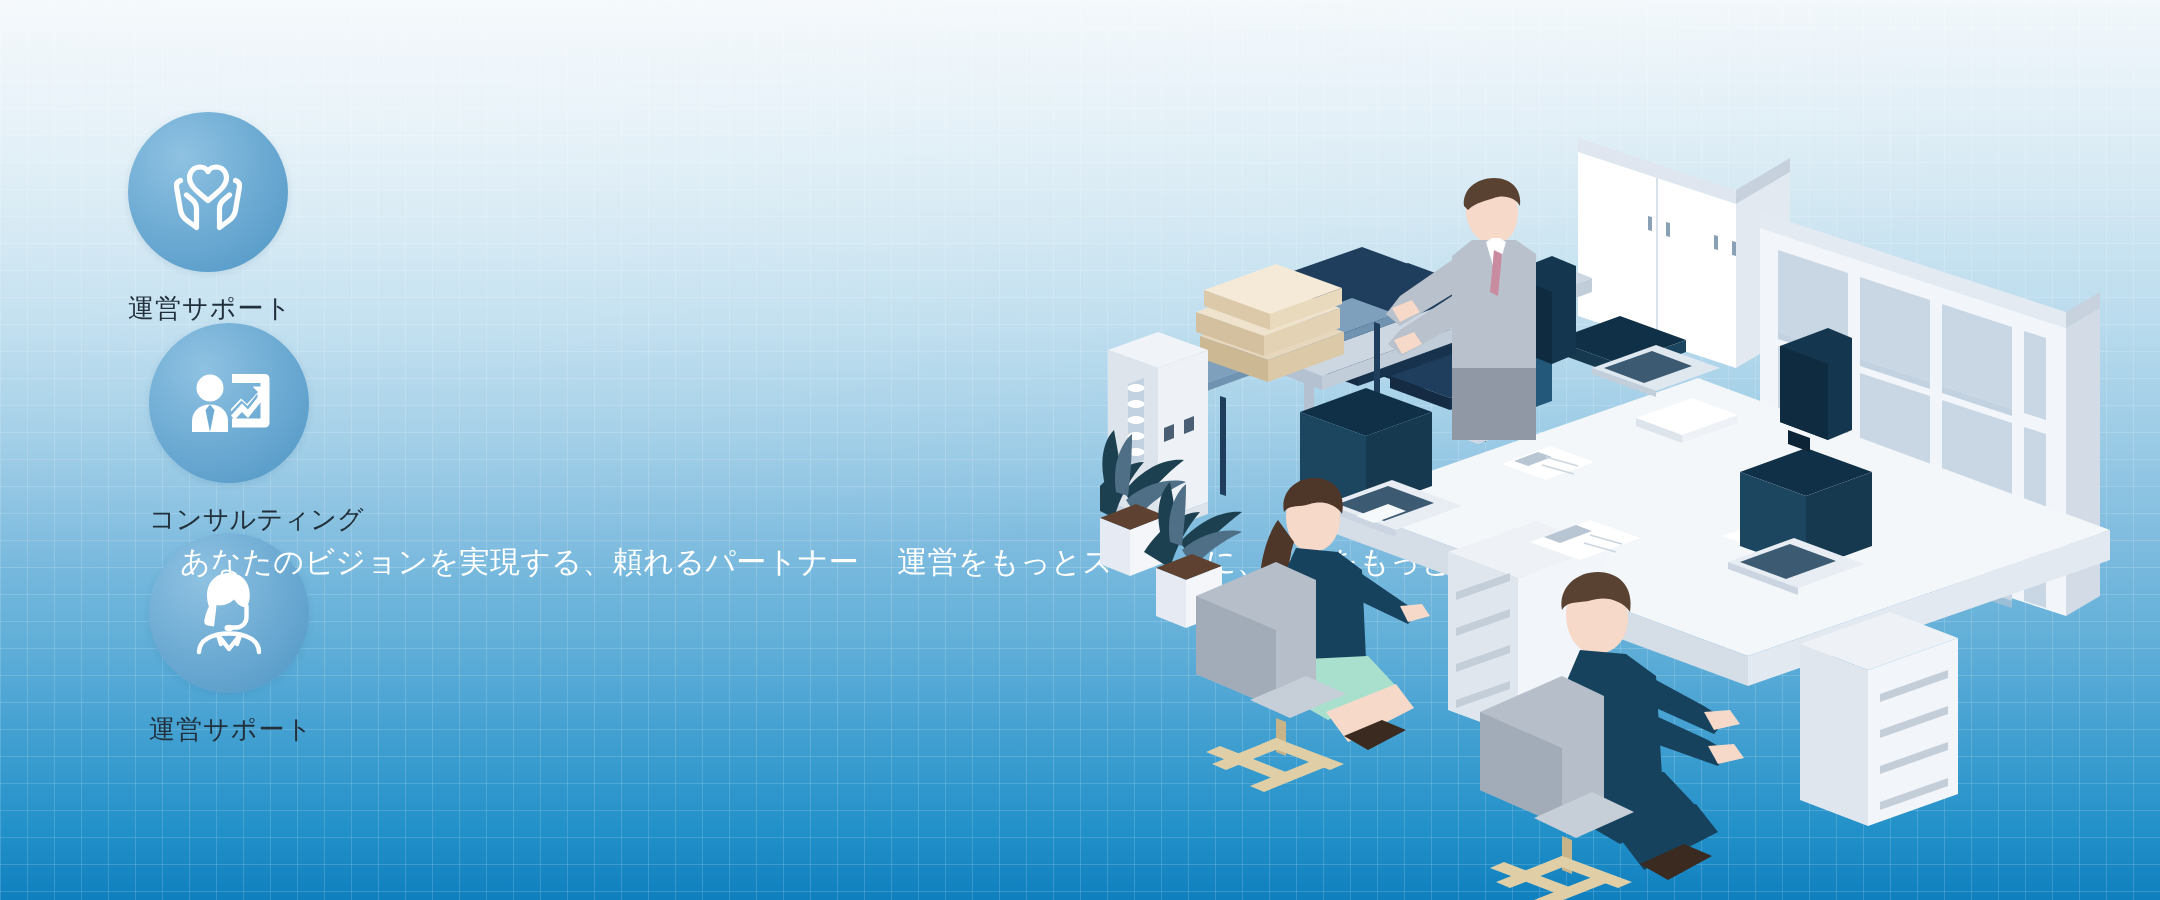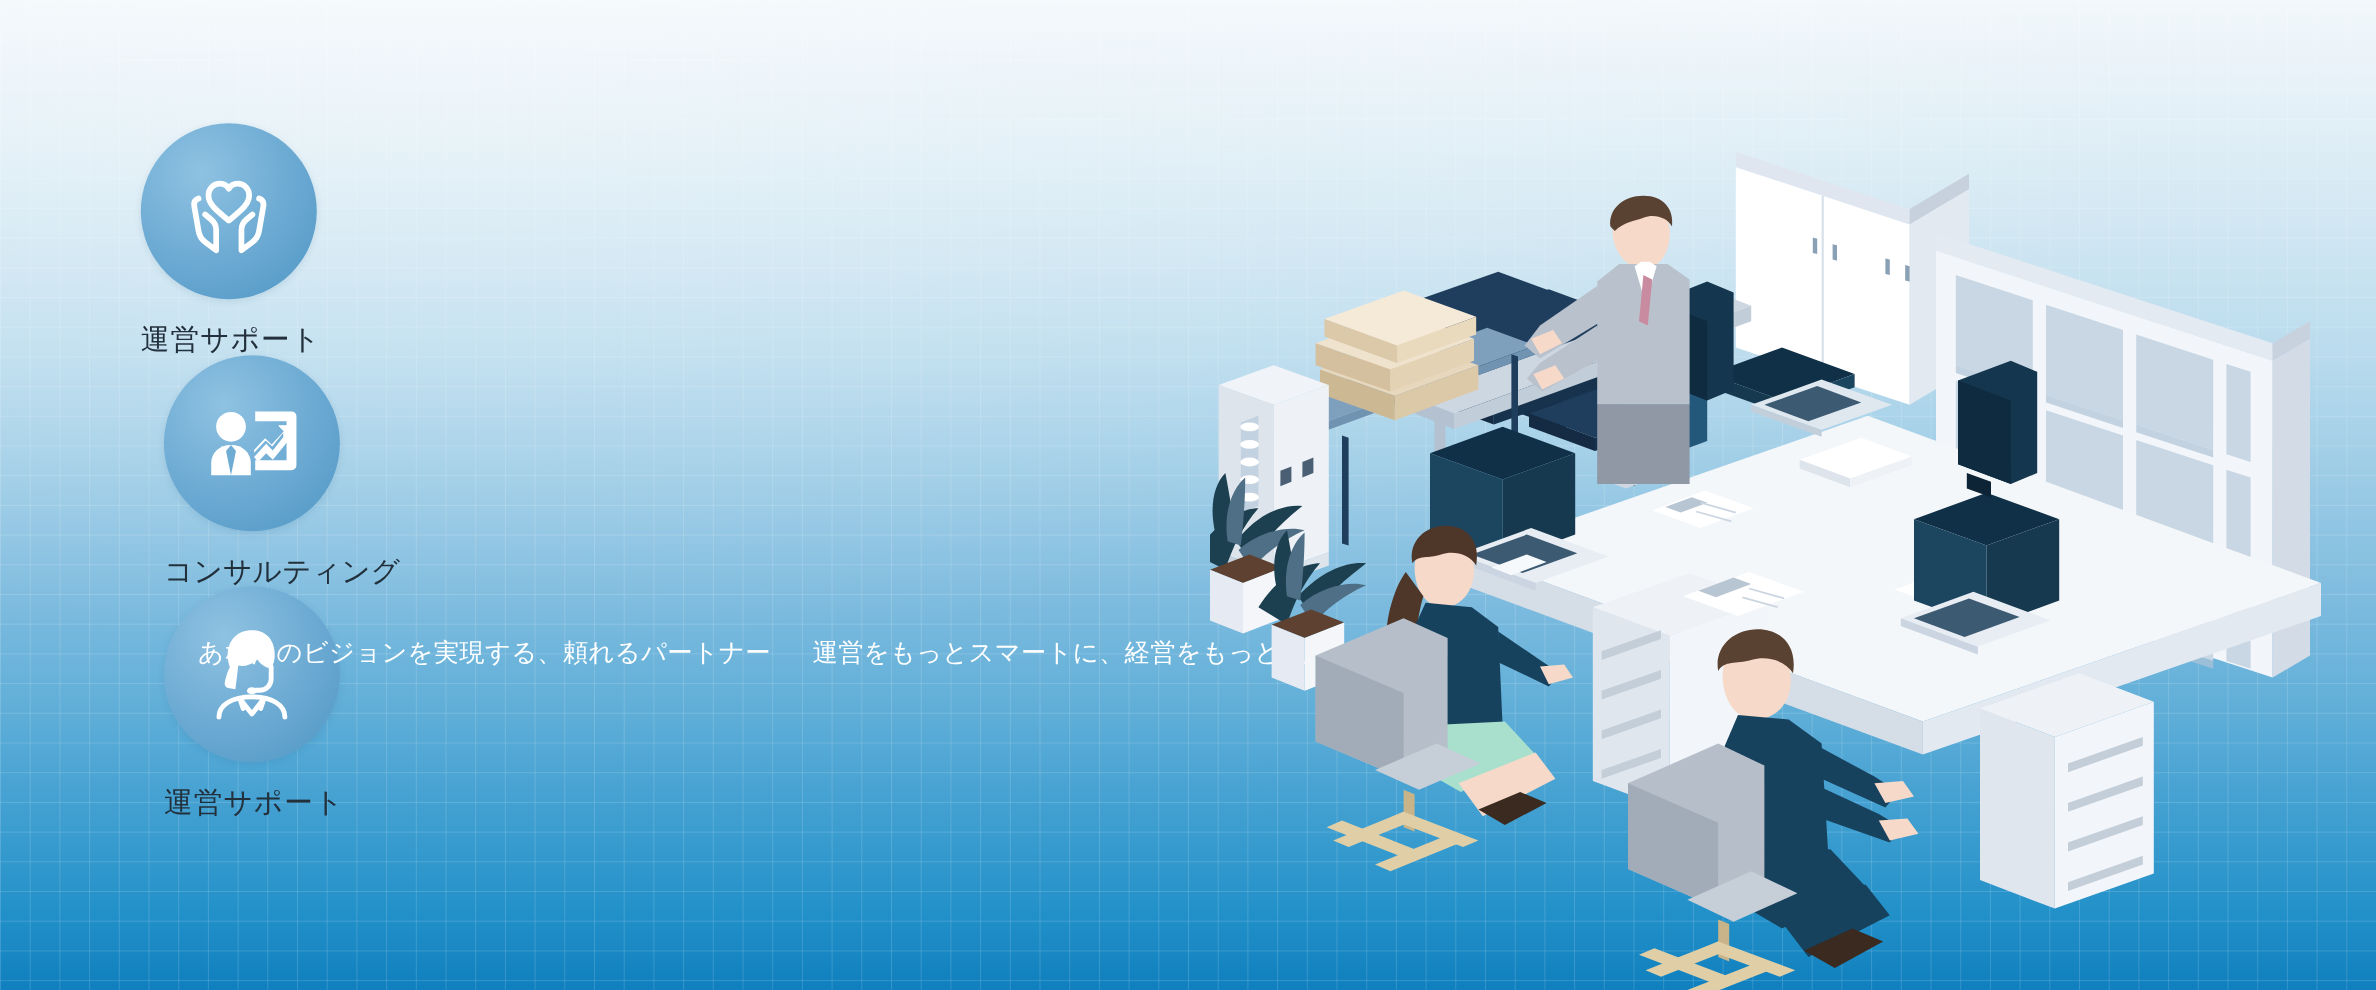--- a/index.html
+++ b/index.html
@@ -78,22 +78,22 @@
     letter-spacing:.012em;
     white-space:nowrap;
     text-shadow:0 1px 2px rgba(20,60,95,.13);
   }
   #sub-row {
     margin-top:26px;
     display:flex; align-items:baseline;
     white-space:nowrap;
   }
   .sub {
-    font-size:23px; line-height:1.3;
-    color:#ffffff; letter-spacing:.012em;margin-top:37px;
+    font-size:30px; line-height:1.3;
+    color:#ffffff; letter-spacing:.012em;
   }
   .sub + .sub { margin-left:38px; }
 
   
   #art { position:absolute; left:1100px; top:100px; width:1060px; height:800px; }
   #art svg { display:block; }
 </style>
 </head>
 <body>
 

